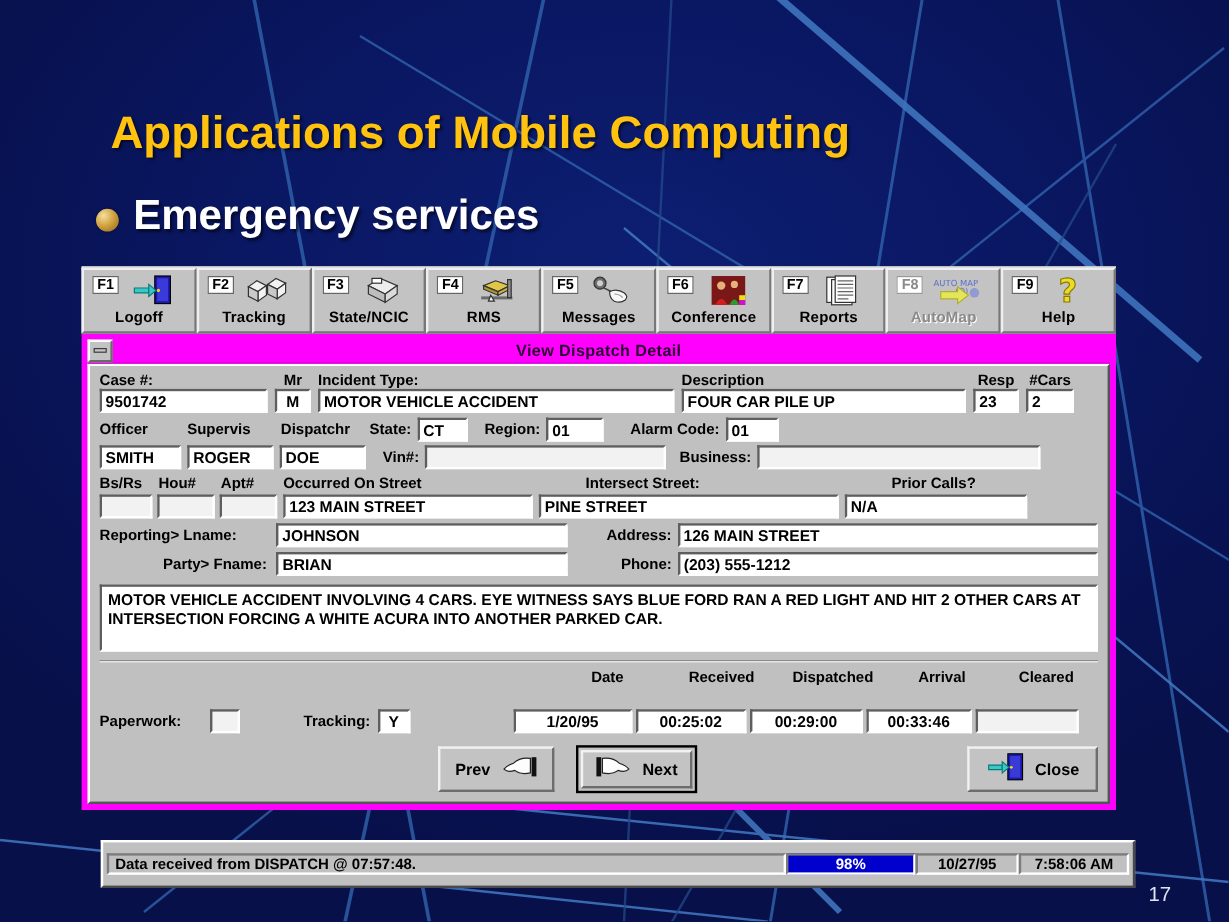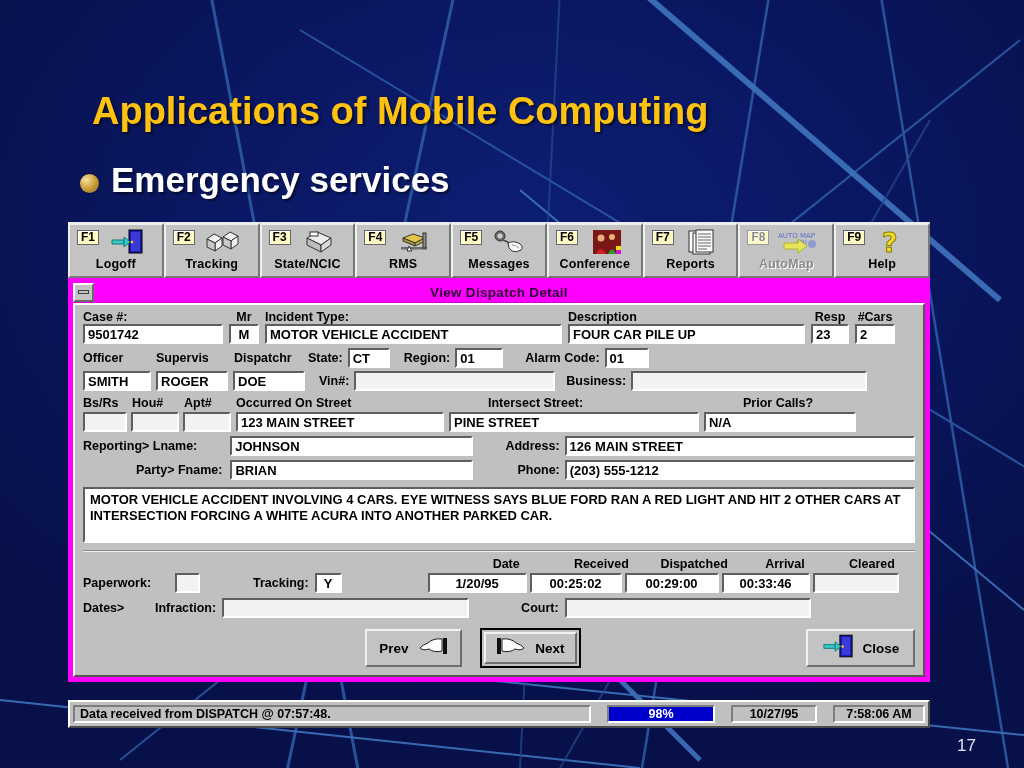--- a/index.html
+++ b/index.html
@@ -40,21 +40,21 @@
      font-family:"Liberation Sans", sans-serif; }
 
   
   #toolbar { display:flex; background:#c3c3c3; height:56px; border-top:1px solid #e8e8e8; }
   .tbtn { flex:1 1 0; background:#c3c3c3; position:relative;
           border-top:2px solid #efefef; border-left:2px solid #efefef;
           border-right:2px solid #777; border-bottom:2px solid #777;
           display:flex; flex-direction:column; align-items:center; justify-content:flex-start;
           padding-top:3px; cursor:default; }
   .tbtn .fk { position:absolute; left:7px; top:5px; font-size:12px; font-weight:bold; color:#000;
-              border:1px solid #666; padding:0px 3px 1px 3px; background:#fef9c3; line-height:12px;
+              border:1px solid #666; padding:0px 3px 1px 3px; background:#ffffff; line-height:12px;
               box-shadow:inset 1px 1px 0 #fff; }
   .tbtn .ticon { height:27px; width:100%; display:flex; align-items:center; justify-content:center;
                  padding-left:22px; }
   .tbtn .tlabel { font-size:12.5px; font-weight:bold; color:#000; margin-top:2px; letter-spacing:.2px; }
   .tbtn.disabled .fk { color:#8b8b8b; border-color:#9a9a9a; text-shadow:1px 1px 0 #fff; }
   .tbtn.disabled .tlabel { color:#8b8b8b; text-shadow:1px 1px 0 #fff; }
 
   
   #dialog { background:#FF00FF; padding:4px 5px 5px 5px; }
   #titlebar { height:21px; background:#FF00FF; display:flex; align-items:center; position:relative;
@@ -94,22 +94,22 @@
           border-top:2px solid #f2f2f2; border-left:2px solid #f2f2f2;
           border-right:2px solid #6d6d6d; border-bottom:2px solid #6d6d6d; }
   .dbtn .dlabel { font-size:13.5px; font-weight:bold; color:#000; }
   .dbtn.default { border:2px solid #000; padding:2px; }
   .dbtn.default .inner { display:flex; align-items:center; justify-content:center; gap:9px;
           width:100%; height:100%; background:#c3c3c3;
           border-top:2px solid #f2f2f2; border-left:2px solid #f2f2f2;
           border-right:2px solid #6d6d6d; border-bottom:2px solid #6d6d6d; }
 
   
-  #statusbar { position:absolute; left:68px; top:700px; width:862px; height:28px; z-index:4;
-               background:#c0c0c0; display:flex; align-items:center; gap:16px; padding:2px 3px;
+  #statusbar { position:absolute; left:84px; top:700px; width:862px; height:40px; z-index:4;
+               background:#c0c0c0; display:flex; align-items:center; gap:0; padding:2px 3px;
                border-top:2px solid #ffffff; border-left:2px solid #ffffff;
                border-right:2px solid #4a4a4a; border-bottom:2px solid #4a4a4a; }
   .sbcell { height:18px; line-height:16px; font-size:12.5px; font-weight:bold; color:#000;
             padding:0 5px; background:#c0c0c0; display:flex; align-items:center;
             border-top:2px solid #7d7d7d; border-left:2px solid #7d7d7d;
             border-right:2px solid #ffffff; border-bottom:2px solid #ffffff; }
   #sb-message { flex:1 1 auto; }
   #sb-progress { width:108px; background:#0000CC; color:#ffffff; justify-content:center; }
   #sb-date { width:86px; justify-content:center; }
   #sb-time { width:92px; justify-content:center; }
@@ -382,39 +382,32 @@
 
       <div class="row" style="align-items:center;">
         <span style="width:391px;"></span>
         <span class="lbl" style="width:103px; text-align:center;">Date</span>
         <span class="lbl" style="width:96px; text-align:center;">Received</span>
         <span class="lbl" style="width:98px; text-align:center;">Dispatched</span>
         <span class="lbl" style="width:92px; text-align:center;">Arrival</span>
         <span class="lbl" style="width:90px; text-align:center;">Cleared</span>
       </div>
 
-      <div class="row" style="margin-top:2px; align-items:center;">
+      <div class="row" style="margin-top:20px; align-items:center;">
         <span class="lbl" style="width:92px;">Paperwork:</span>
         <span class="fld empty" style="width:25px;"></span>
         <span class="lbl" style="margin:0 6px 0 53px;">Tracking:</span>
         <span class="fld" style="width:27px; text-align:center;">Y</span>
         <span class="fld" style="width:99px; margin-left:86px; text-align:center;">1/20/95</span>
         <span class="fld" style="width:92px; margin-left:3px; text-align:center;">00:25:02</span>
         <span class="fld" style="width:94px; margin-left:3px; text-align:center;">00:29:00</span>
         <span class="fld" style="width:88px; margin-left:3px; text-align:center;">00:33:46</span>
         <span class="fld empty" style="width:86px; margin-left:3px;"></span>
       </div>
 
-      <div class="row" style="margin-top:5px; align-items:center;">
-        <span class="lbl" style="width:72px;">Dates&gt;</span>
-        <span class="lbl" style="margin-right:6px;">Infraction:</span>
-        <span class="fld empty" style="width:247px;"></span>
-        <span class="lbl" style="margin:0 6px 0 52px;">Court:</span>
-        <span class="fld empty" style="width:246px;"></span>
-      </div>
 
       <div id="btnrow">
         <div class="dbtn" style="width:120px; margin-left:282px;">
           <span class="dlabel">Prev</span>
           <span>
             <svg width="30" height="18" viewBox="0 0 30 18">
               <path d="M24 2 q-9 -1 -14 4 q-6 2 -8 5 q3 3 9 1 q5 4 13 2 z" fill="#fdfdfd" stroke="#222"></path>
               <rect x="25" y="1" width="4" height="16" fill="#111"></rect>
             </svg>
           </span>

